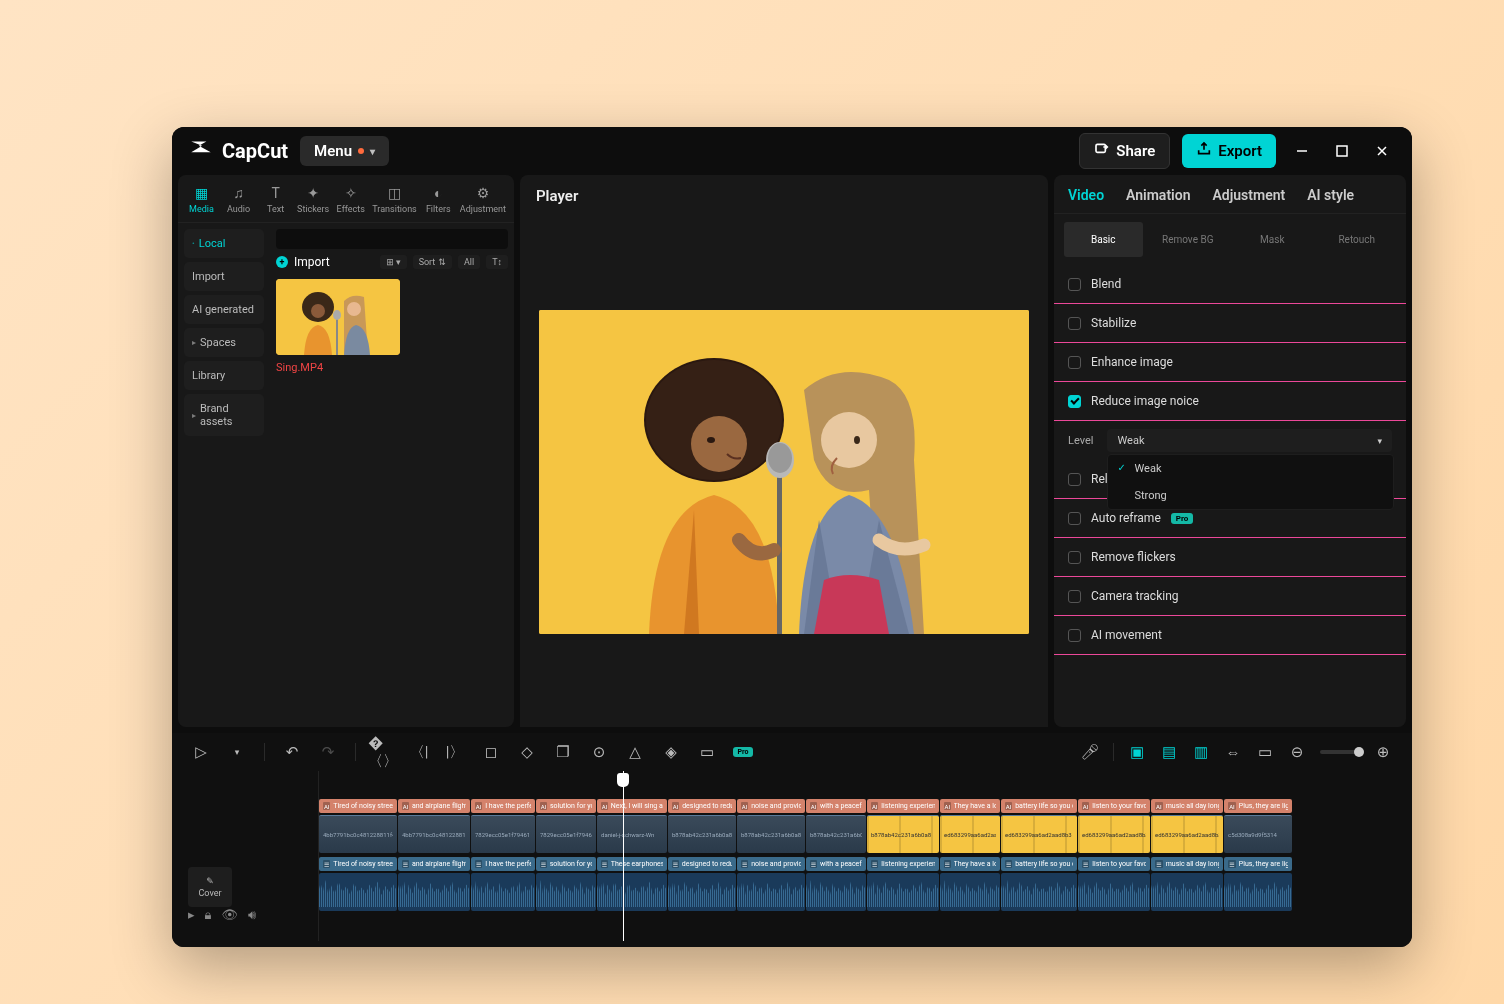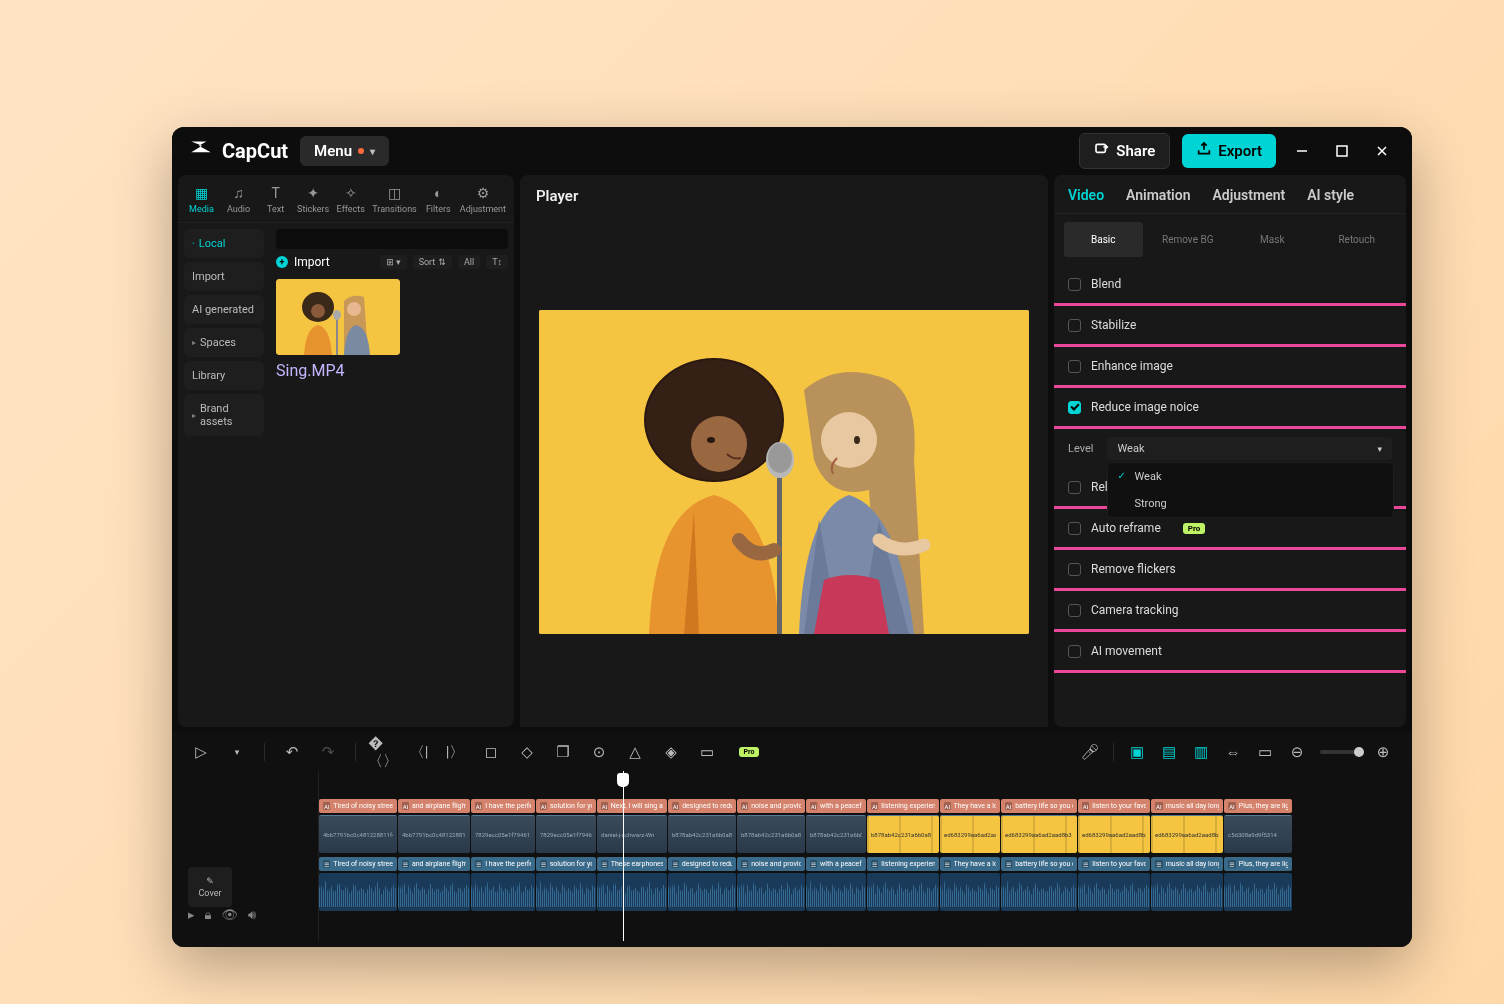--- a/index.html
+++ b/index.html
@@ -33,44 +33,44 @@
 .sb-item { background: #1e1e1e; color: #bbb; font-size: 11px; padding: 8px 8px; border-radius: 5px; cursor: pointer; display:flex; align-items:center; gap:4px;}
 .sb-item.current { color: #00d4d4; }
 .sb-caret { font-size: 8px; opacity:.6;}
 .media-area { flex: 1; padding: 6px; }
 .search-bar { height: 20px; background: #0d0d0d; border-radius: 4px; margin-bottom: 6px; }
 .media-toolbar { display: flex; align-items: center; gap: 6px; margin-bottom: 10px; }
 .import-chip { color: #fff; font-size: 12px; display: flex; align-items: center; gap: 6px; cursor:pointer;}
 .import-plus { width: 12px; height: 12px; border-radius: 50%; background: #00d4d4; color: #000; display:flex;align-items:center;justify-content:center;font-size:9px;font-weight:bold;}
 .mini { background:#1e1e1e; border-radius:3px; font-size:9px; color:#aaa; padding:2px 6px; display:flex;align-items:center;gap:3px; cursor:pointer;}
 .thumb { width: 124px; height: 76px; border-radius: 4px; background: linear-gradient(135deg,#f5c542,#e8a02e); position:relative; overflow:hidden;}
-.thumb-name { color: #c4b5fd; font-size: 16px; margin-top: 6px; }
+.thumb-name { color: #ef4444; font-size: 11px; margin-top: 6px; }
 
 .player-header { padding: 12px 16px; color: #eee; font-size: 15px; font-weight: 600; }
 .player-stage { flex: 1; display: flex; align-items: center; justify-content: center; background: #181818; padding: 0 8px;}
 .video-frame { width: 490px; height: 324px; border-radius: 2px; background: #f5c542; position: relative; overflow: hidden; }
 .player-footer { display:flex; align-items:center; gap:10px; padding:10px 16px 14px; font-size:12px;}
 .tc-current { color:#00d4d4; font-variant-numeric: tabular-nums;}
 .tc-total { color:#aaa; font-variant-numeric: tabular-nums;}
 .pf-spacer{flex:1;}
 .pf-icon { width:10px; height:10px; display:flex; flex-direction:column; gap:1px;}
 .pf-icon span{height:2px;background:#555;border-radius:1px;}
 
 .inspector-tabs { display: flex; gap: 22px; padding: 12px 14px 10px; border-bottom: 1px solid #222; }
 .insp-tab { color: #ccc; font-size: 14px; font-weight: 600; cursor: pointer; }
 .insp-tab.active { color: #00d4d4; }
 .subtabs { display: flex; gap: 6px; padding: 8px 10px; }
 .subtab { flex: 1; text-align: center; font-size: 10px; color: #777; padding: 12px 0; border-radius: 3px; cursor:pointer;}
 .subtab.active { background: #2a2a2a; color: #fff; }
 .prop-list { flex:1; overflow:hidden;}
-.prop-row { display:flex; align-items:center; gap:10px; padding: 12px 14px; border-bottom:3px solid #ec4899; color:#ddd; font-size:12px; cursor:pointer;}
+.prop-row { display:flex; align-items:center; gap:10px; padding: 12px 14px; border-bottom:1px solid #ec4899; color:#ddd; font-size:12px; cursor:pointer;}
 .chk { width:13px; height:13px; border:1.5px solid #555; border-radius:3px; display:flex;align-items:center;justify-content:center;}
 .chk.checked { background:#00d4d4; border-color:#00d4d4; }
 .chk.checked::after{content:"";width:6px;height:3px;border-left:2px solid #000;border-bottom:2px solid #000;transform:rotate(-45deg) translate(1px,-1px);}
-.pro-badge { font-size:8px; background:#bef264; color:#000; padding:1px 5px; border-radius:3px; font-weight:bold; margin-left:12px;}
+.pro-badge { font-size:8px; background:#14b8a6; color:#000; padding:1px 5px; border-radius:3px; font-weight:bold; margin-left:0;}
 .level-row { display:flex; align-items:center; padding: 8px 14px; gap:14px; font-size:11px; color:#aaa;}
 .level-select { flex:1; background:#1e1e1e; border-radius:4px; padding:5px 10px; color:#ccc; font-size:11px; display:flex; justify-content:space-between; align-items:center; cursor:pointer; position:relative;}
 .dropdown { position:absolute; top:100%; left:0; right:-2px; background:#101010; border:1px solid #1e1e1e; border-radius:4px; margin-top:2px; z-index:10;}
 .dd-item { padding:7px 12px 7px 26px; font-size:11px; color:#ccc; position:relative; cursor:pointer;}
 .dd-item.sel::before{content:"✓"; position:absolute; left:9px; color:#00d4d4; font-size:10px;}
 
 .timeline-wrap { background:#101010; padding:0 6px 6px; }
 .tl-toolbar { display:flex; align-items:center; gap:18px; padding:10px 14px; color:#bbb; }
 .tl-toolbar .ico { width:18px; height:18px; display:flex;align-items:center;justify-content:center; cursor:pointer; font-size:15px;}
 .tl-toolbar .sep { width:1px; height:18px; background:#2a2a2a;}

